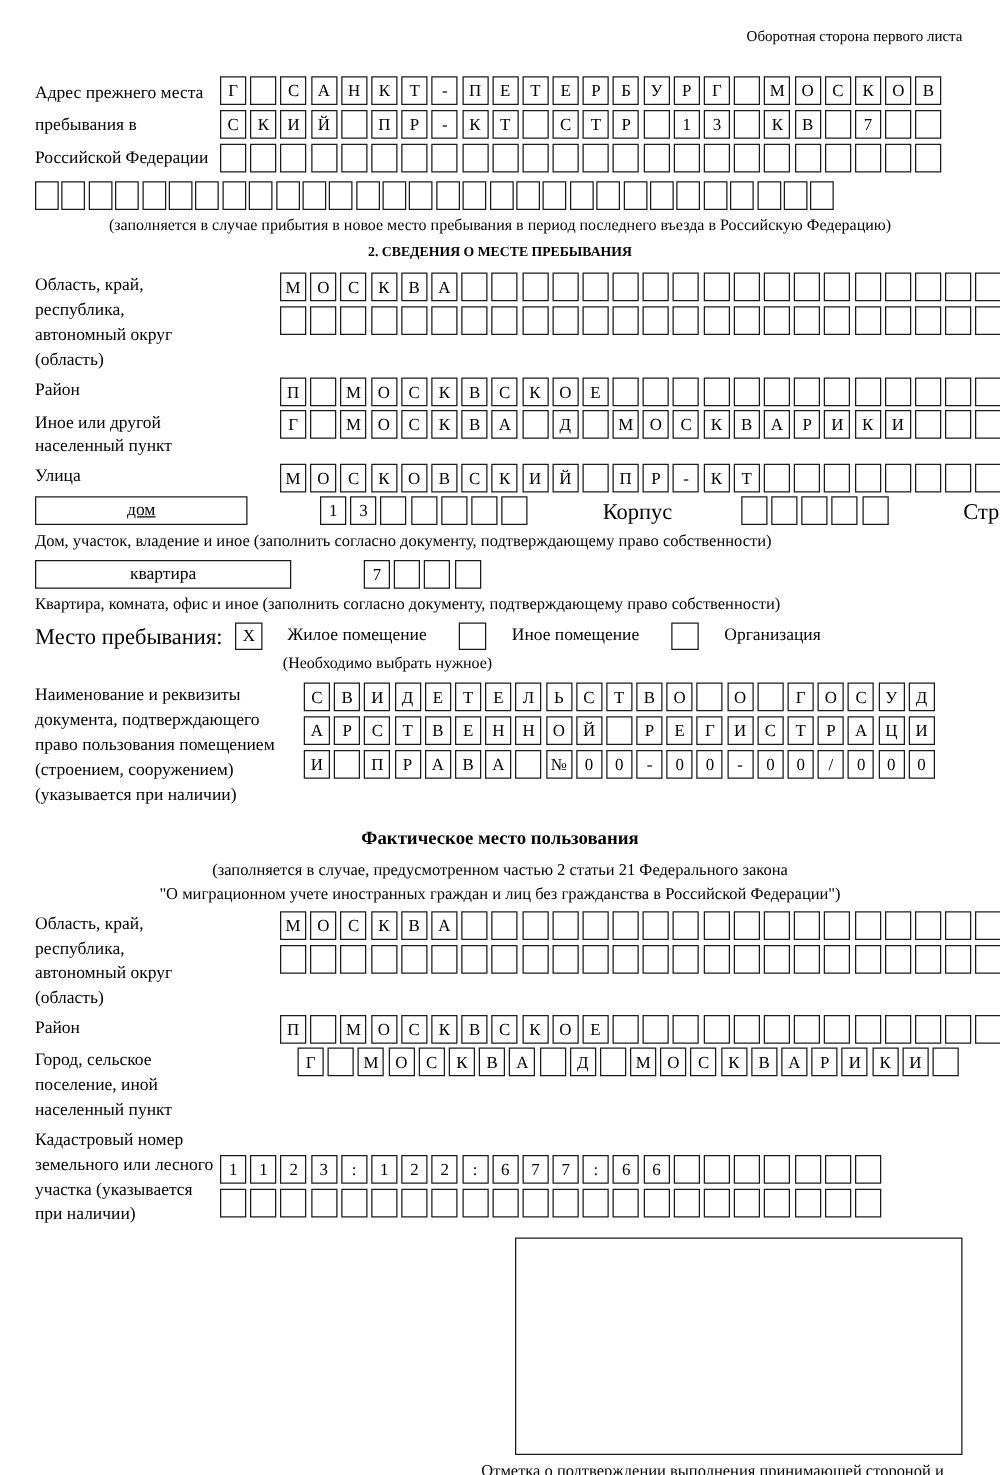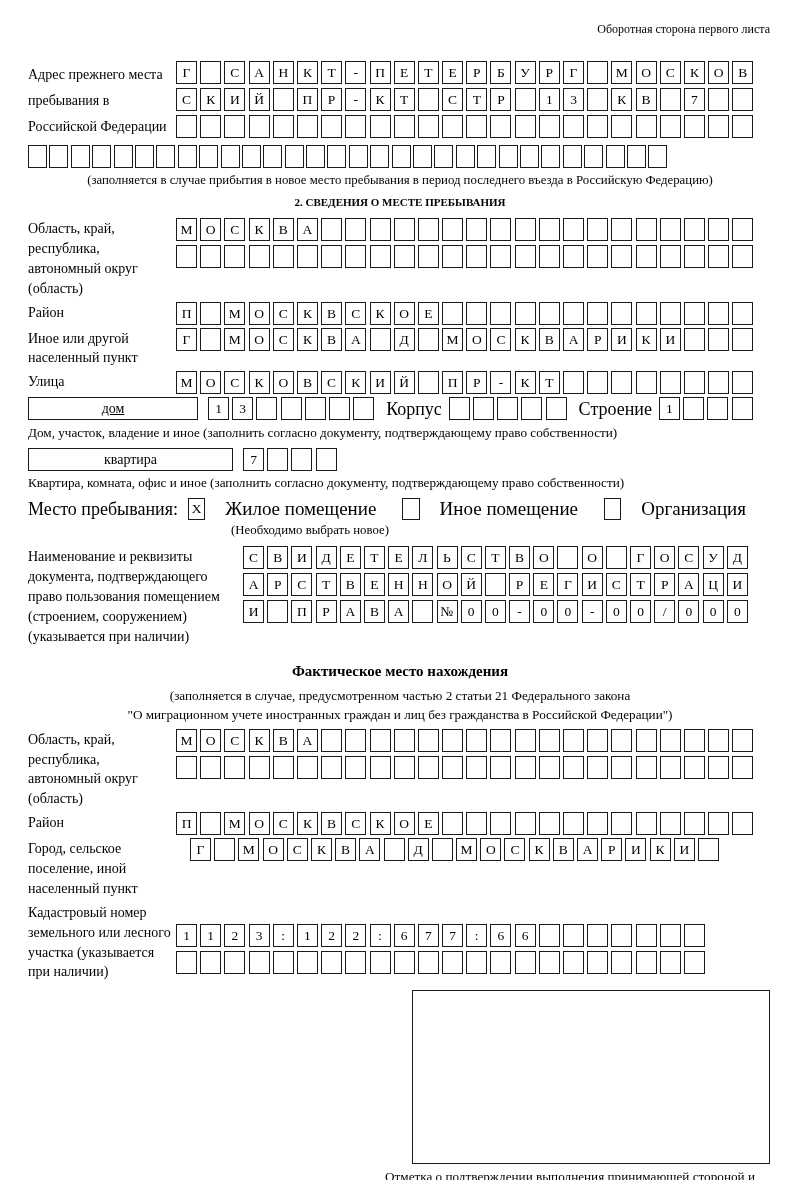--- a/index.html
+++ b/index.html
@@ -26,23 +26,23 @@
   .note-line{font-size:13.2px;text-align:center;margin:0 0 3px 0;}
   .widebox{border:1.5px solid #1b1b1b;height:21px;line-height:21px;text-align:center;
            font-size:14px;margin-right:10px;}
   .wb170{flex:0 0 168px;text-decoration:underline;}
   .wb205{flex:0 0 203px;}
   .inlbl{font-size:18px;line-height:24px;margin:0 7px 0 12px;white-space:nowrap;}
   .stay{align-items:center;margin-top:4px;}
   .stay-lbl{font-size:18px;margin-right:10px;white-space:nowrap;}
   .cbox{display:inline-block;width:20px;height:20px;border:1.5px solid #1b1b1b;
         text-align:center;line-height:20px;font-size:13.5px;}
-  .optlbl{font-size:19px;margin:0 26px 0 20px;white-space:nowrap;}
+  .optlbl{font-size:14px;margin:0 26px 0 20px;white-space:nowrap;}
   .choose{margin:3px 180px 8px 0;}
-  .mb2{margin-bottom:3px;}
+  .mb2{margin-bottom:3px;gap:48px;}
   .mb6{margin-bottom:6px;}
   .stampwrap{display:flex;flex-direction:column;align-items:flex-end;margin-top:8px;}
   .stampbox{width:356px;height:172px;border:1.6px solid #1b1b1b;margin-right:2px;}
   .stampcap{width:404px;text-align:center;font-size:13.2px;line-height:1.4;margin-top:4px;}
 </style>
 </head>
 <body>
 
 <div class="page">
 
@@ -361,21 +361,21 @@
 
   <div class="frow stay">
     <span class="stay-lbl">Место пребывания:</span>
     <span class="cbox">X</span>
     <span class="optlbl">Жилое помещение</span>
     <span class="cbox"></span>
     <span class="optlbl">Иное помещение</span>
     <span class="cbox"></span>
     <span class="optlbl">Организация</span>
   </div>
-  <div class="cap choose">(Необходимо выбрать новое)</div>
+  <div class="cap choose">(Необходимо выбрать нужное)</div>
 
   <div class="frow">
     <div class="lbl w215">Наименование и реквизиты документа, подтверждающего право пользования помещением (строением, сооружением) (указывается при наличии)</div>
     <div class="cellstack">
       <div class="cells">
           <span class="cell">С</span>
           <span class="cell">В</span>
           <span class="cell">И</span>
           <span class="cell">Д</span>
           <span class="cell">Е</span>
@@ -438,21 +438,21 @@
           <span class="cell">0</span>
           <span class="cell">0</span>
           <span class="cell">/</span>
           <span class="cell">0</span>
           <span class="cell">0</span>
           <span class="cell">0</span>
         </div>
     </div>
   </div>
 
-  <div class="sec-title2">Фактическое место нахождения</div>
+  <div class="sec-title2">Фактическое место пользования</div>
   <div class="note-line">(заполняется в случае, предусмотренном частью 2 статьи 21 Федерального закона</div>
   <div class="note-line mb6">"О миграционном учете иностранных граждан и лиц без гражданства в Российской Федерации")</div>
 
   <div class="frow mb2">
     <div class="lbl w148">Область, край, республика, автономный округ (область)</div>
     <div class="cellstack">
       <div class="cells">
           <span class="cell">М</span>
           <span class="cell">О</span>
           <span class="cell">С</span>

